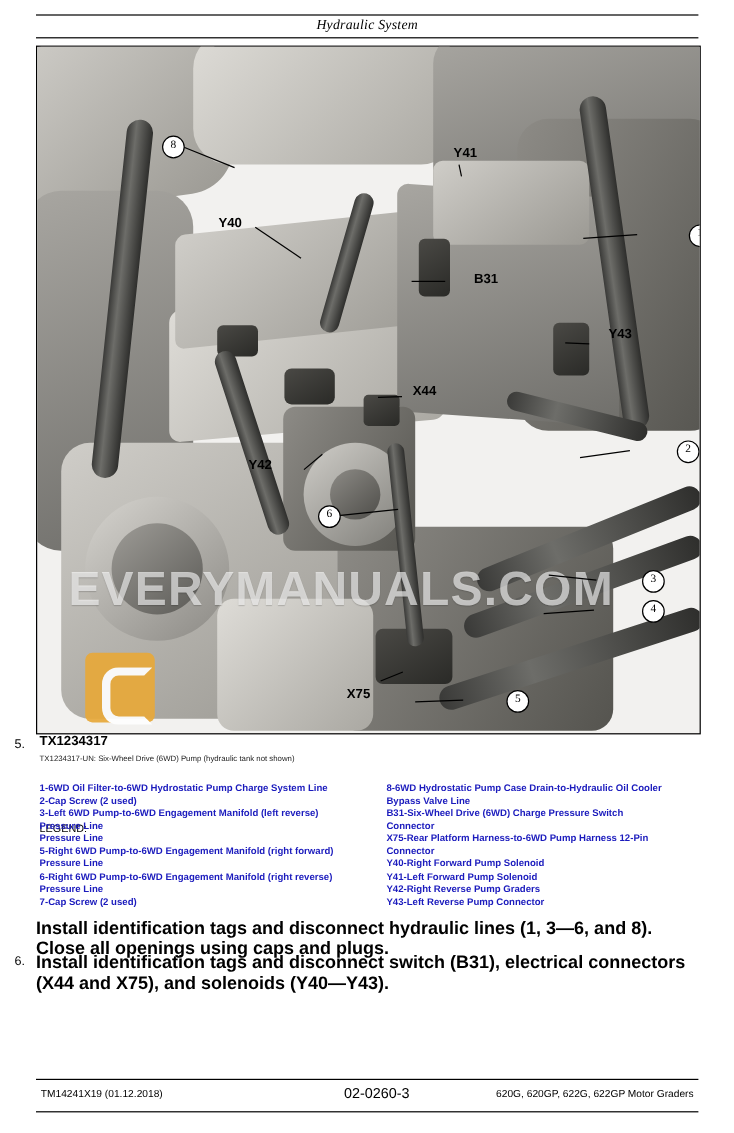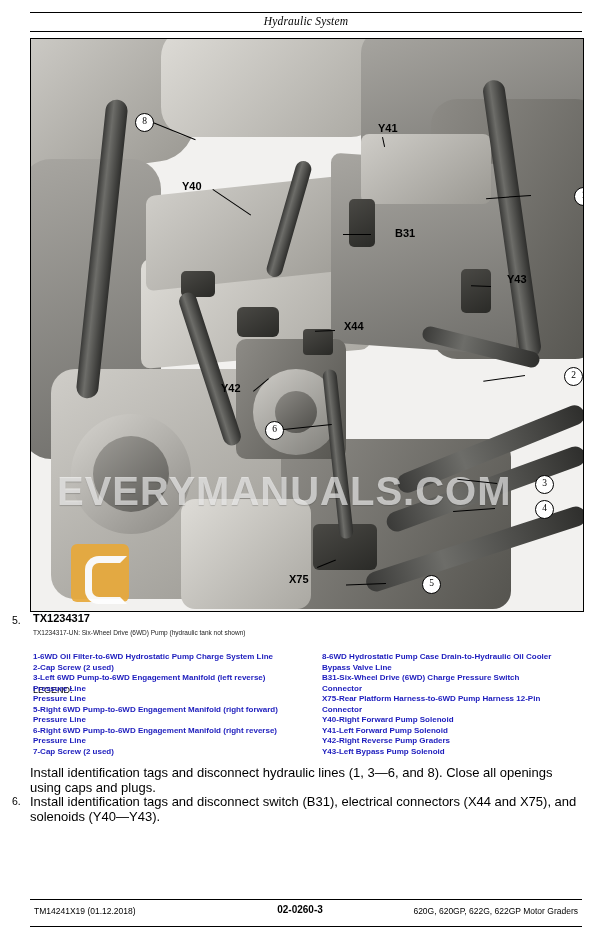--- a/index.html
+++ b/index.html
@@ -152,47 +152,48 @@
     font-family: "Liberation Sans", sans-serif;
     font-size: 8px;
     font-weight: bold;
     color: #1b1bbd;
     line-height: 10.5px;
   }
   .legend-col div { margin-bottom: 0px; }
   .body-text {
     position: absolute;
     font-family: "Liberation Sans", sans-serif;
-    font-size: 13px;
+    font-size: 15px;
     color: #000;
+    font-weight: bold;
   }
   
   .footer-rule-top {
     position: absolute;
     left: 30px; top: 899px; width: 552px;
     border-top: 1px solid #000;
   }
   .footer-rule-bot {
     position: absolute;
     left: 30px; top: 926px; width: 552px;
     border-top: 1px solid #000;
   }
   .footer-left {
     position: absolute;
     left: 34px; top: 906px;
     font-family: "Liberation Sans", sans-serif;
     font-size: 8.5px;
   }
   .footer-center {
     position: absolute;
-    left: 24px; top: 904px; width: 552px;
+    left: 38px; top: 904px; width: 552px;
     text-align: center;
     font-family: "Liberation Sans", sans-serif;
-    font-size: 10px;
-    font-weight: bold;
+    font-size: 12px;
+    font-weight: normal;
   }
   .footer-right {
     position: absolute;
     right: 34px; top: 906px;
     font-family: "Liberation Sans", sans-serif;
     font-size: 8.5px;
     text-align: center;
   }
 </style>
 </head>
@@ -266,21 +267,21 @@
     <div class="callout" style="left:504px; top:436px;">3</div>
     <div class="callout" style="left:504px; top:461px;">4</div>
     <div class="callout" style="left:391px; top:536px;">5</div>
     <div class="callout" style="left:234px; top:382px;">6</div>
 
     <div class="lbl" style="left:347px; top:83px;">Y41</div>
     <div class="lbl" style="left:151px; top:141px;">Y40</div>
     <div class="lbl" style="left:364px; top:188px;">B31</div>
     <div class="lbl" style="left:476px; top:234px;">Y43</div>
     <div class="lbl" style="left:313px; top:281px;">X44</div>
-    <div class="lbl" style="left:190px; top:343px;">Y42</div>
+    <div class="lbl" style="left:176px; top:343px;">Y42</div>
     <div class="lbl" style="left:258px; top:534px;">X75</div>
   </div>
 
   <div class="step-num" style="left:12px; top:614px;">5.</div>
   <div class="fig-id" style="left:33px; top:612px;">TX1234317</div>
   <div class="fig-cap" style="left:33px; top:629px;">TX1234317-UN: Six-Wheel Drive (6WD) Pump (hydraulic tank not shown)</div>
 
   <div class="legend-title" style="left:33px; top:640px;">LEGEND:</div>
 
   <div class="legend-col" style="left:33px; top:652px; width:285px;">
@@ -299,21 +300,21 @@
   <div class="legend-col" style="left:322px; top:652px; width:262px;">
     <div>8-6WD Hydrostatic Pump Case Drain-to-Hydraulic Oil Cooler</div>
     <div>Bypass Valve Line</div>
     <div>B31-Six-Wheel Drive (6WD) Charge Pressure Switch</div>
     <div>Connector</div>
     <div>X75-Rear Platform Harness-to-6WD Pump Harness 12-Pin</div>
     <div>Connector</div>
     <div>Y40-Right Forward Pump Solenoid</div>
     <div>Y41-Left Forward Pump Solenoid</div>
     <div>Y42-Right Reverse Pump Graders</div>
-    <div>Y43-Left Bypass Pump Solenoid</div>
+    <div>Y43-Left Reverse Pump Connector</div>
   </div>
 
   <div class="body-text" style="left:30px; top:765px; width:552px;">Install identification tags and disconnect hydraulic lines (1, 3—6, and 8). Close all openings using caps and plugs.</div>
   <div class="step-num" style="left:12px; top:795px;">6.</div>
   <div class="body-text" style="left:30px; top:794px; width:552px;">Install identification tags and disconnect switch (B31), electrical connectors (X44 and X75), and solenoids (Y40—Y43).</div>
 
   <div class="footer-rule-top"></div>
   <div class="footer-left">TM14241X19 (01.12.2018)</div>
   <div class="footer-center">02-0260-3</div>
   <div class="footer-right">620G, 620GP, 622G, 622GP Motor Graders</div>

